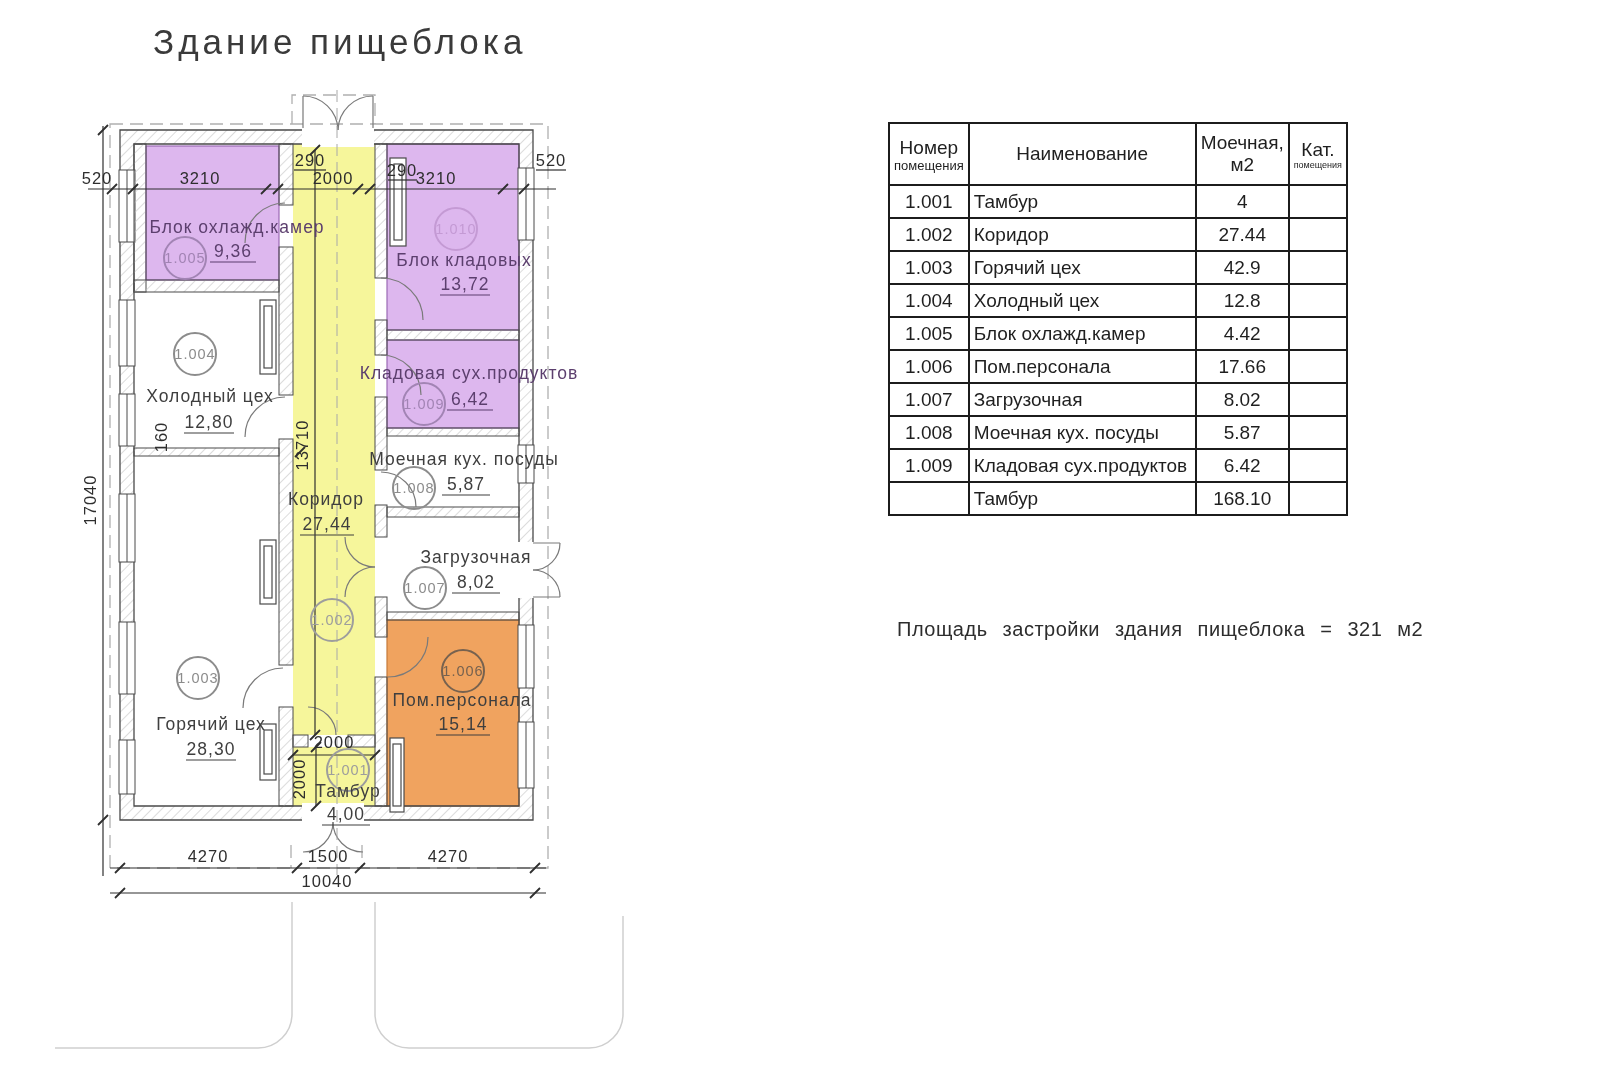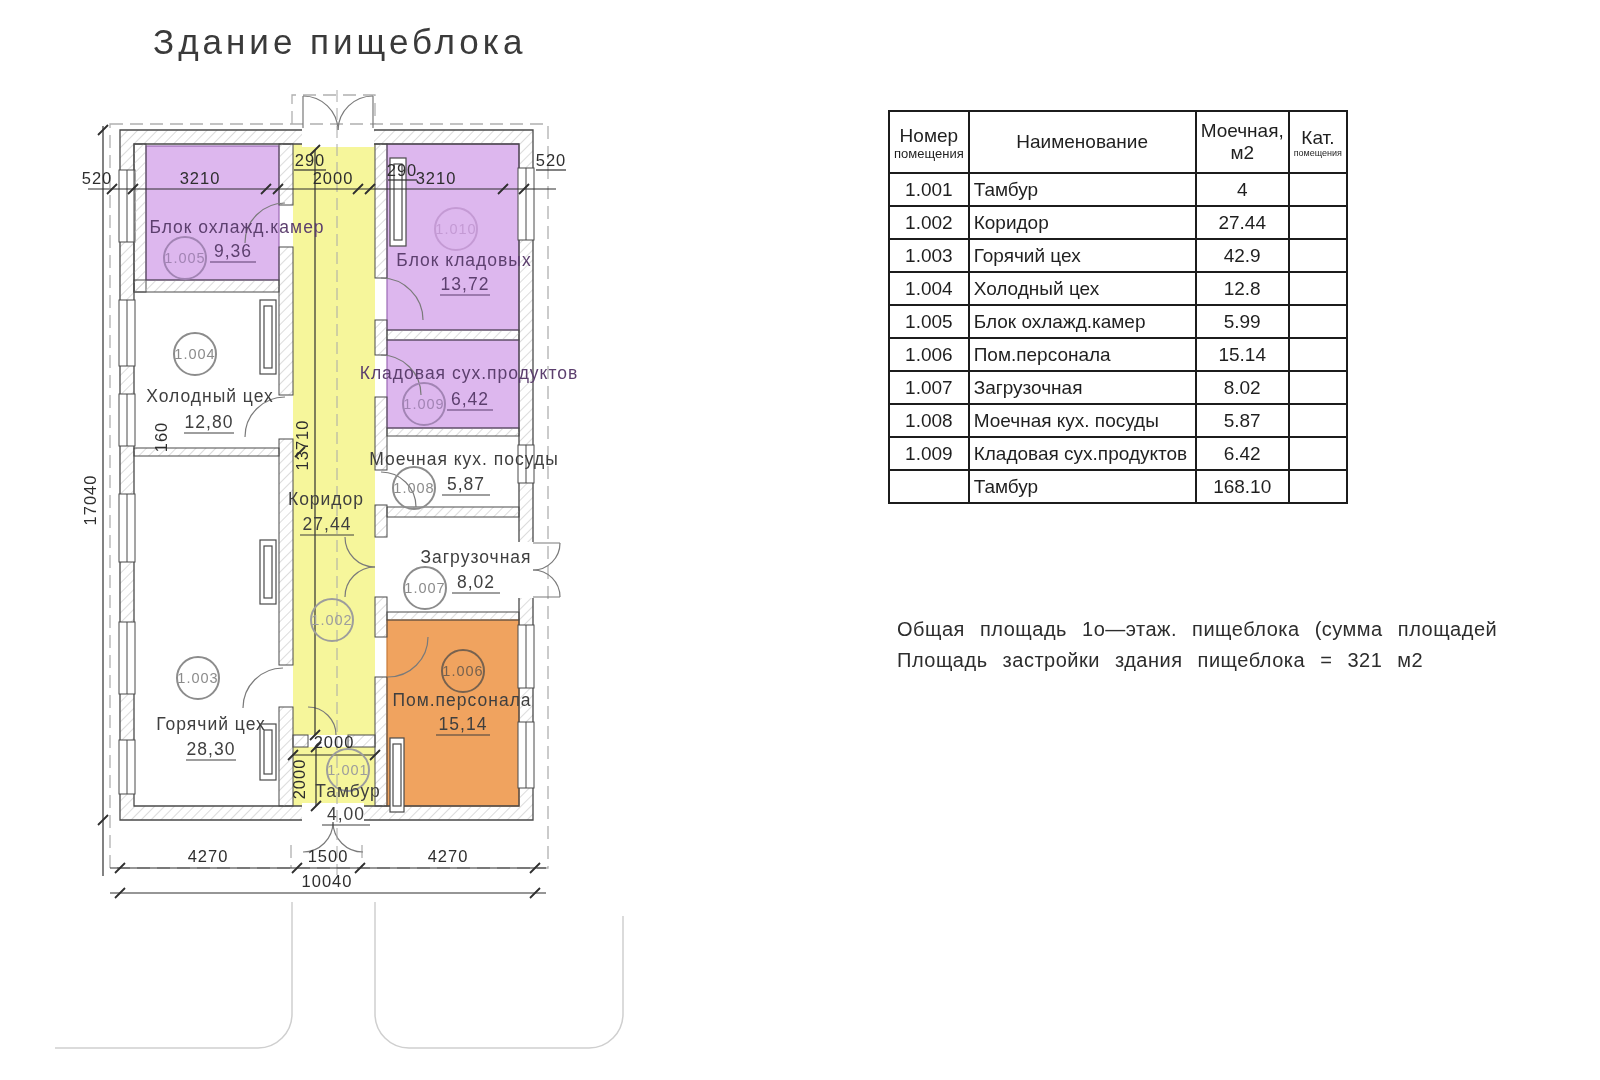--- a/index.html
+++ b/index.html
@@ -1,21 +1,21 @@
 <!DOCTYPE html>
 <html><head>
 <meta charset="utf-8">
 <style>
   html,body{margin:0;padding:0;background:#fff;width:1600px;height:1080px;overflow:hidden;
     font-family:"Liberation Sans",sans-serif;color:#2e2e2e;}
   #stage{position:relative;width:1348px;height:1080px;background:#fff;}
   .title{position:absolute;left:153px;top:22px;font-size:35px;letter-spacing:4px;color:#3a3a3a;white-space:nowrap;}
   svg text{font-family:"Liberation Sans",sans-serif;letter-spacing:1px;}
   .plan-svg{position:absolute;left:0;top:0;}
-  table.sched{position:absolute;left:888px;top:110px;border-collapse:collapse;table-layout:fixed;}
+  table.sched{position:absolute;left:888px;top:122px;border-collapse:collapse;table-layout:fixed;}
   table.sched td,table.sched th{border:2px solid #1c1c1c;font-weight:normal;font-size:19px;color:#1f1f1f;
     padding:0 4px;white-space:nowrap;overflow:hidden;}
   table.sched th{text-align:center;vertical-align:middle;}
   table.sched td{height:31px;}
   td.c-num{text-align:center;}
   td.c-name{text-align:left;padding-left:7px;}
   td.c-area{text-align:center;}
   .hdr-small{font-size:13px;line-height:13px;}
   .hdr-tiny{font-size:9px;line-height:9px;letter-spacing:0;}
   .hdr-main{font-size:19px;line-height:22px;}
@@ -310,27 +310,27 @@
         </tr>
     <tr>
           <td class="c-num">1.004</td>
           <td class="c-name">Холодный цех</td>
           <td class="c-area">12.8</td>
           <td></td>
         </tr>
     <tr>
           <td class="c-num">1.005</td>
           <td class="c-name">Блок охлажд.камер</td>
-          <td class="c-area">5.99</td>
+          <td class="c-area">4.42</td>
           <td></td>
         </tr>
     <tr>
           <td class="c-num">1.006</td>
           <td class="c-name">Пом.персонала</td>
-          <td class="c-area">15.14</td>
+          <td class="c-area">17.66</td>
           <td></td>
         </tr>
     <tr>
           <td class="c-num">1.007</td>
           <td class="c-name">Загрузочная</td>
           <td class="c-area">8.02</td>
           <td></td>
         </tr>
     <tr>
           <td class="c-num">1.008</td>
@@ -347,17 +347,16 @@
     <tr>
           <td class="c-num"></td>
           <td class="c-name">Тамбур</td>
           <td class="c-area">168.10</td>
           <td></td>
         </tr>
   </tbody>
     </table>
 
   <div class="notes">
-    <div>Общая площадь 1о—этаж. пищеблока (сумма площадей</div>
     <div>Площадь застройки здания пищеблока = 321 м2</div>
   </div>
 
 </div>
 
 </body></html>

